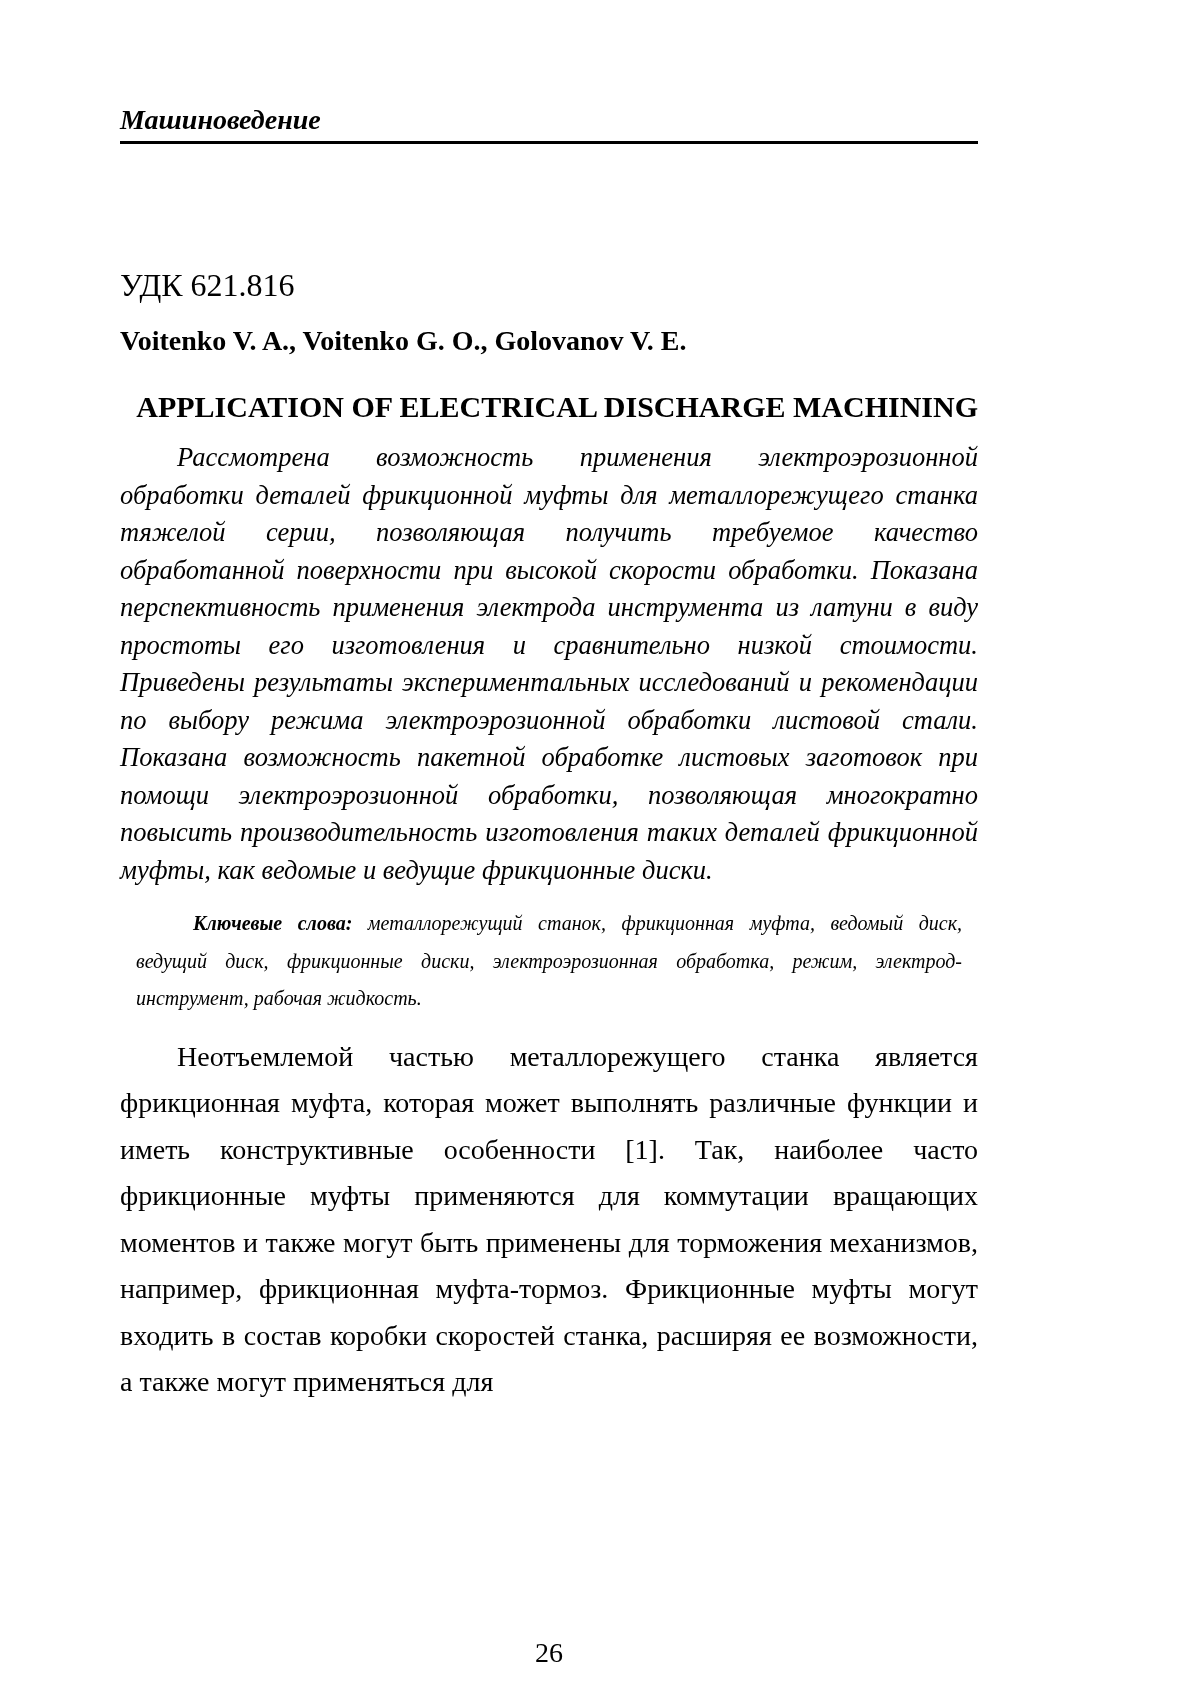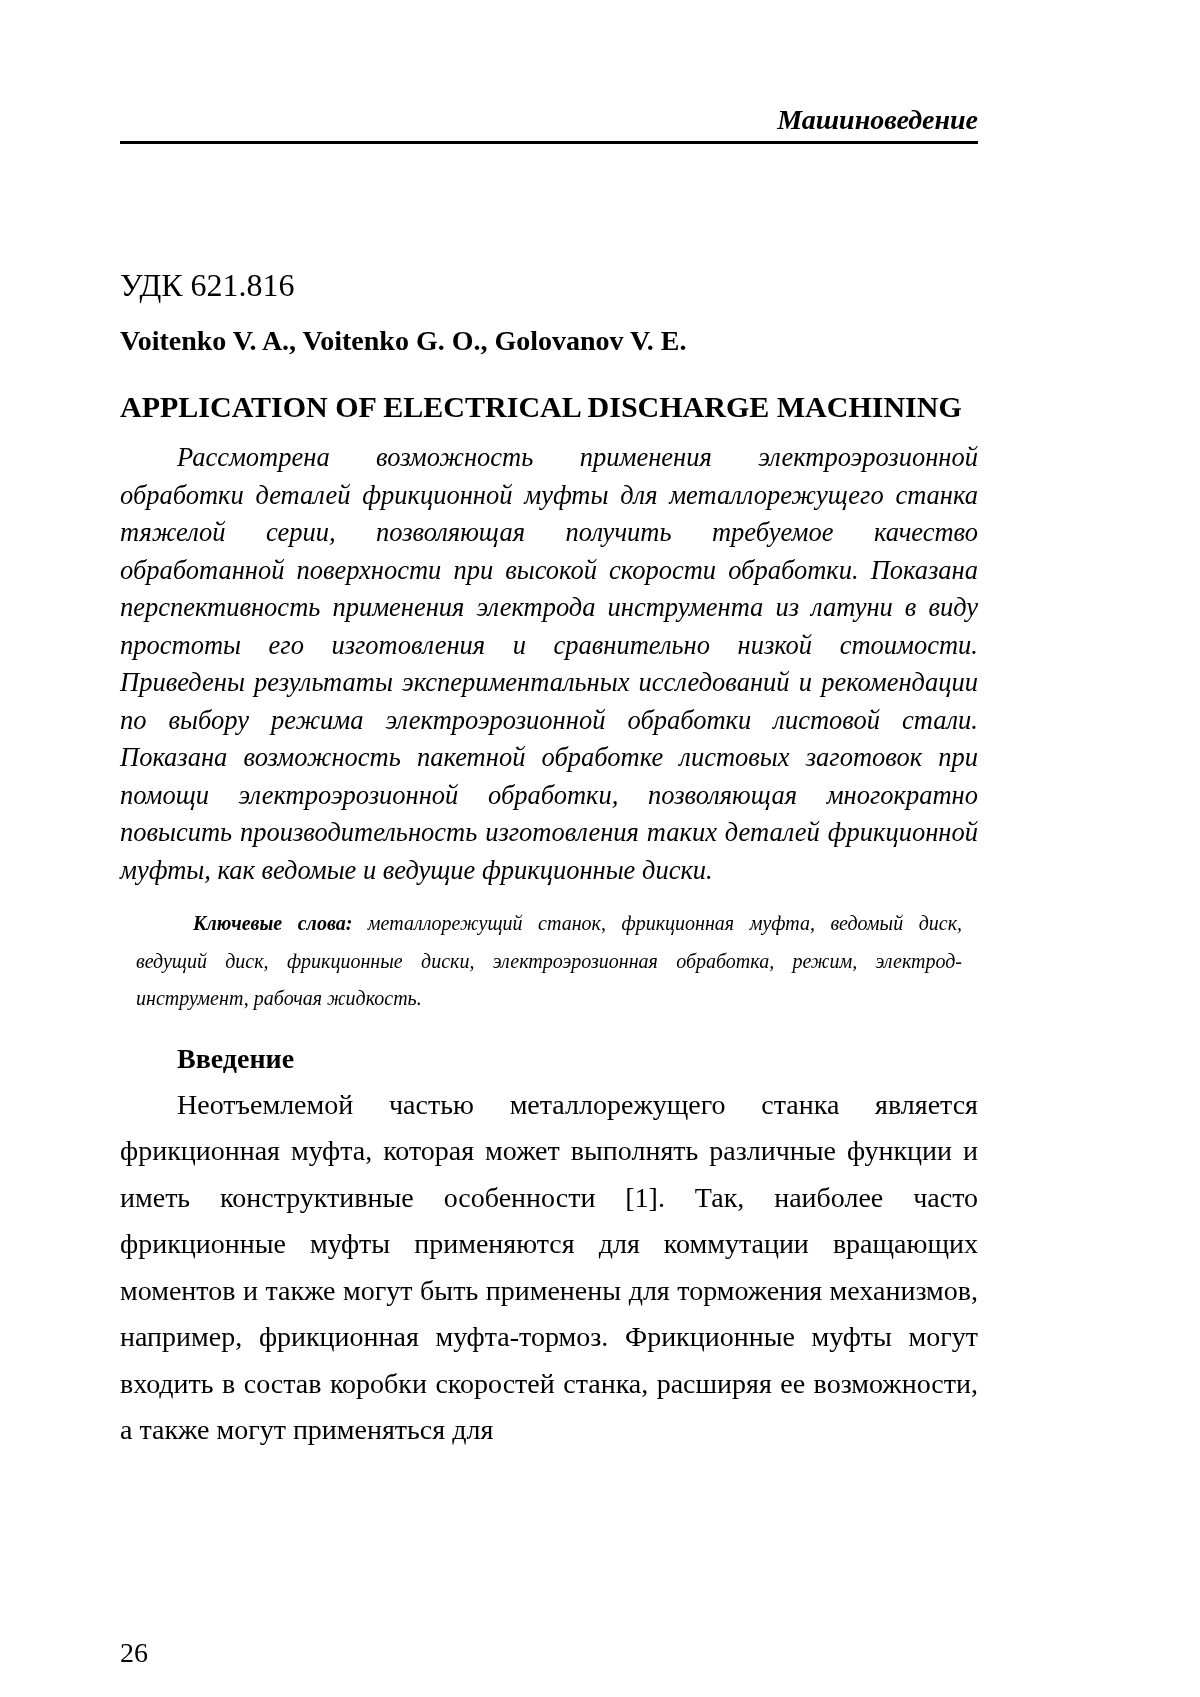--- a/index.html
+++ b/index.html
@@ -19,21 +19,20 @@
   .content {
     position: absolute;
     left: 120px;
     top: 0;
     width: 858px;
   }
   .running-header {
     margin-top: 104px;
     border-bottom: 3px solid #000000;
     padding-bottom: 5px;
-    text-align: right;
   }
   .running-header .header-text {
     font-size: 28px;
     font-weight: bold;
     font-style: italic;
   }
   .udc {
     margin-top: 124px;
     font-size: 32px;
     line-height: 34px;
@@ -54,21 +53,21 @@
   .authors-en {
     margin-top: 22px;
     font-size: 28px;
     font-weight: bold;
     line-height: 34px;
   }
   .title-en {
     margin-top: 26px;
     font-size: 30px;
     font-weight: bold;
-    text-align: left;
+    text-align: right;
     line-height: 45px;
   }
   .abstract {
     margin: 10px 0 0 0;
     font-size: 26.5px;
     font-style: italic;
     line-height: 37.5px;
     text-align: justify;
     text-indent: 57px;
   }
@@ -94,21 +93,21 @@
     font-size: 28px;
     line-height: 46.5px;
     text-align: justify;
     text-indent: 57px;
   }
   .page-number {
     position: absolute;
     left: 120px;
     width: 858px;
     bottom: 28px;
-    text-align: left;
+    text-align: center;
     font-size: 28px;
     margin-top: 6px;
   }
 </style>
 </head>
 <body>
 
 <div class="page">
   <div class="content">
 
@@ -123,20 +122,19 @@
     <div class="authors-en">Voitenko V. A., Voitenko G. O., Golovanov V. E.</div>
 
     <div class="title-en">
       <div>APPLICATION OF ELECTRICAL DISCHARGE MACHINING</div>
     </div>
 
     <p class="abstract">Рассмотрена возможность применения электроэрозионной обработки деталей фрикционной муфты для металлорежущего станка тяжелой серии, позволяющая получить требуемое качество обработанной поверхности при высокой скорости обработки. Показана перспективность применения электрода инструмента из латуни в виду простоты его изготовления и сравнительно низкой стоимости. Приведены результаты экспериментальных исследований и рекомендации по выбору режима электроэрозионной обработки листовой стали. Показана возможность пакетной обработке листовых заготовок при помощи электроэрозионной обработки, позволяющая многократно повысить производительность изготовления таких деталей фрикционной муфты, как ведомые и ведущие фрикционные диски.</p>
 
     <p class="keywords"><span class="kw-label">Ключевые слова:</span><span> металлорежущий станок, фрикционная муфта, ведомый диск, ведущий диск, фрикционные диски, электроэрозионная обработка, режим, электрод-инструмент, рабочая жидкость.</span></p>
 
-    <div class="section-heading">Введение</div>
 
     <p class="body-par">Неотъемлемой частью металлорежущего станка является фрикционная муфта, которая может выполнять различные функции и иметь конструктивные особенности [1]. Так, наиболее часто фрикционные муфты применяются для коммутации вращающих моментов и также могут быть применены для торможения механизмов, например, фрикционная муфта-тормоз. Фрикционные муфты могут входить в состав коробки скоростей станка, расширяя ее возможности, а также могут применяться для</p>
 
   </div>
 
   <div class="page-number">26</div>
 </div>
 
 </body></html>

